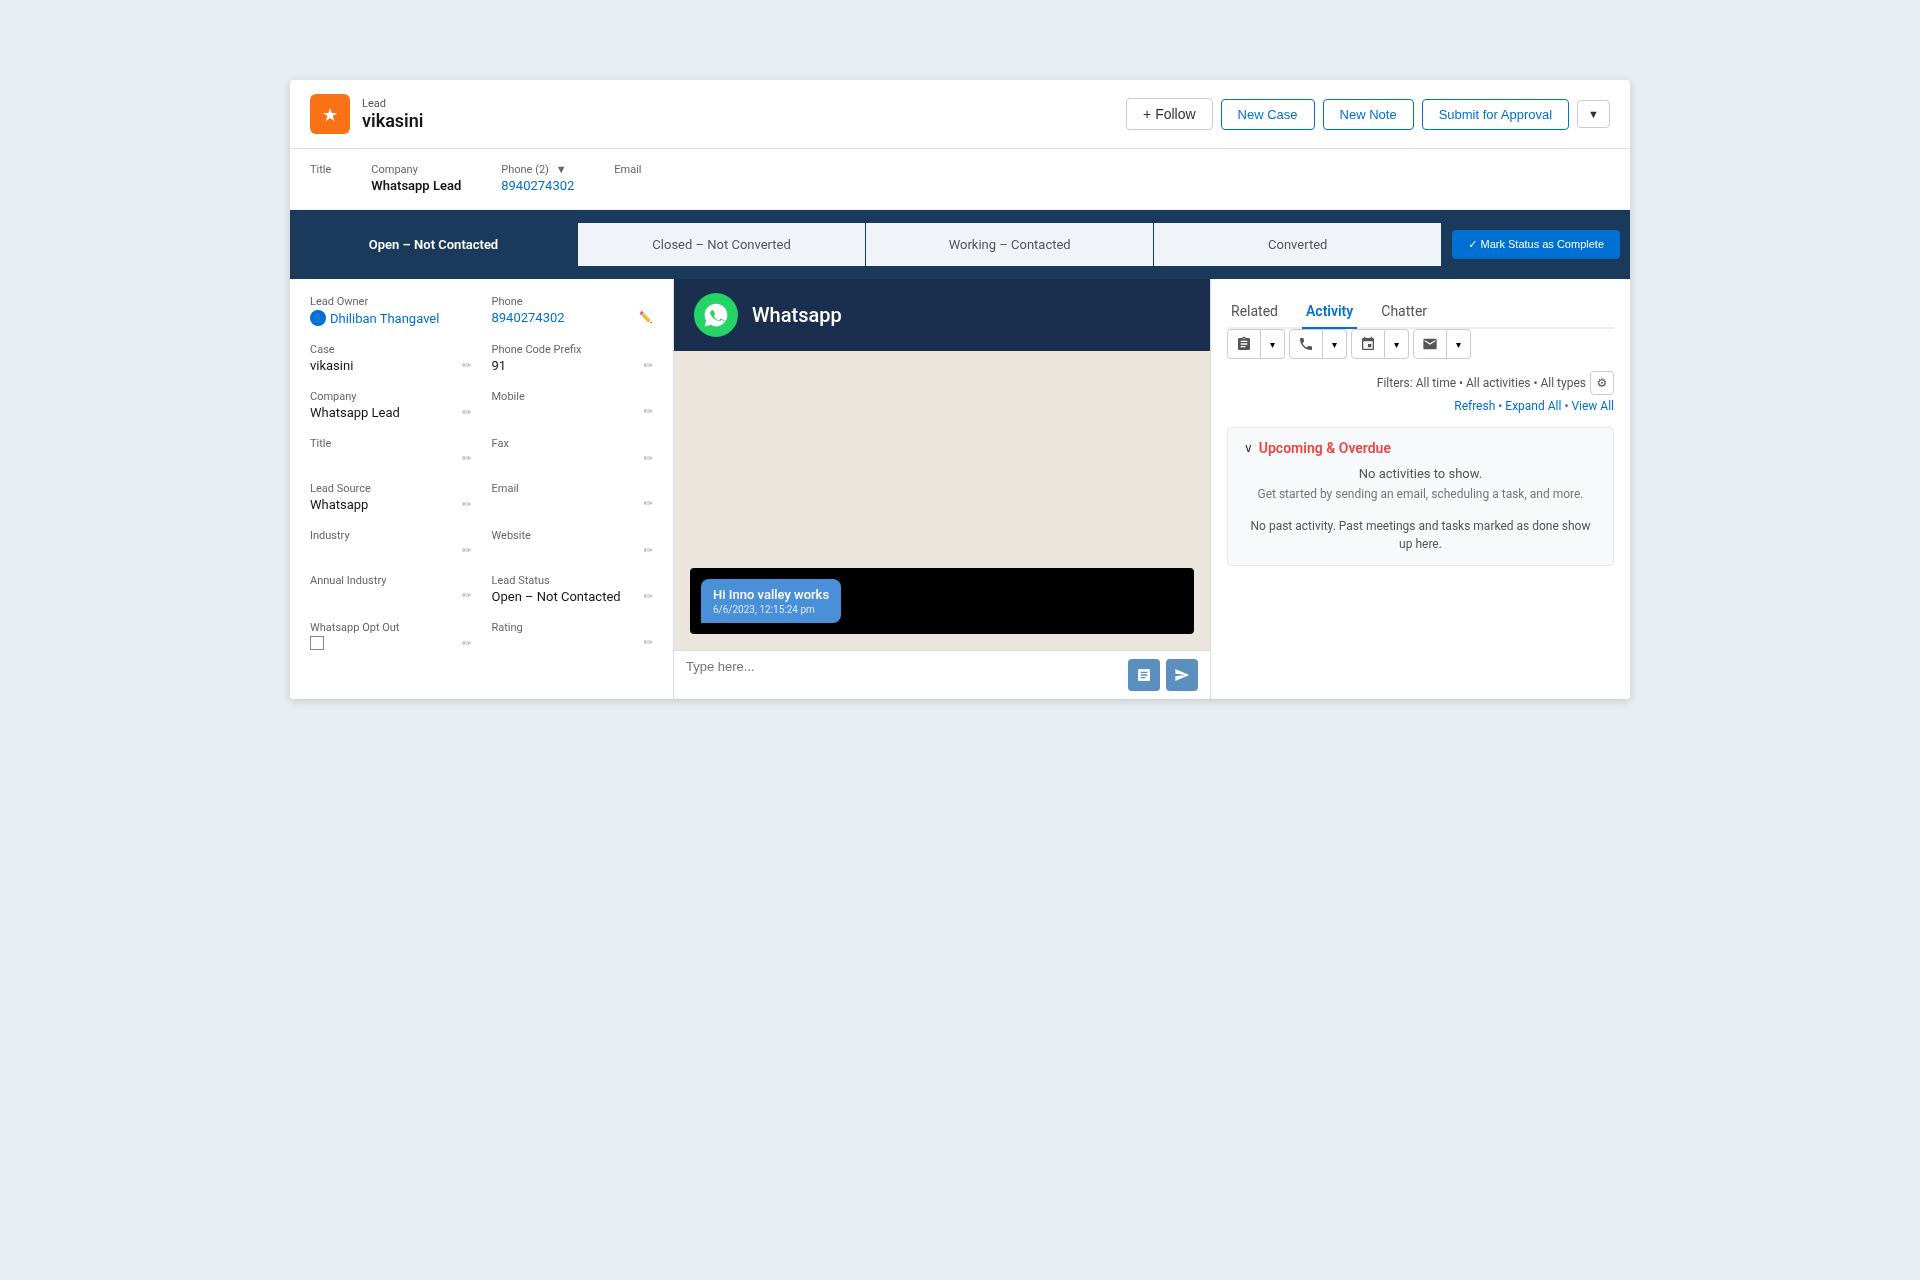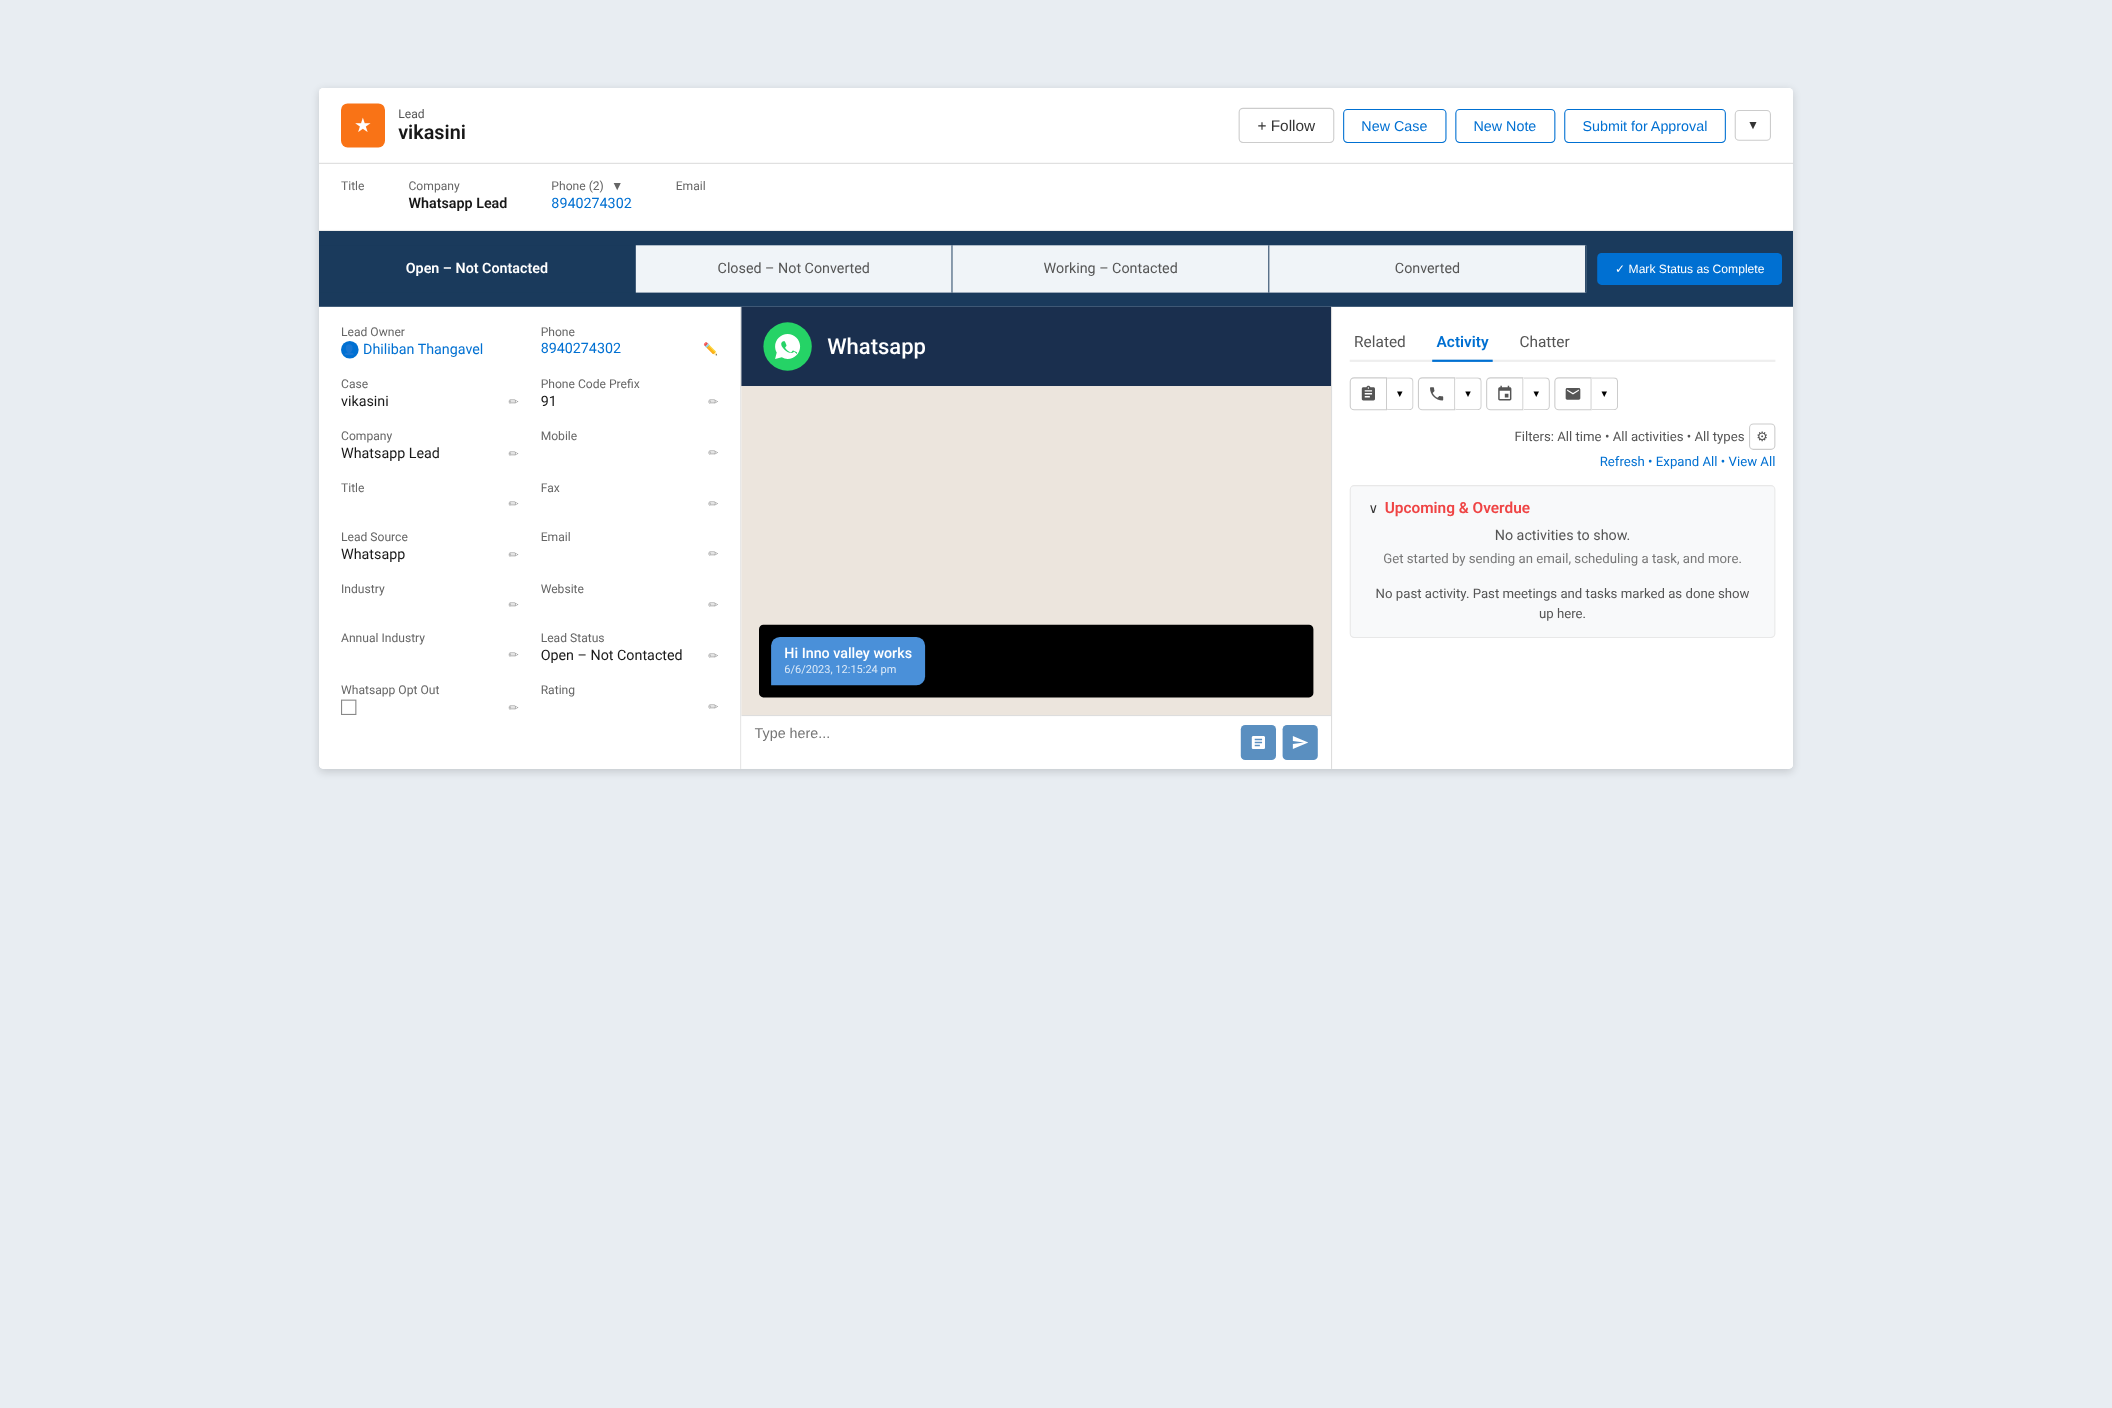--- a/index.html
+++ b/index.html
@@ -321,21 +321,20 @@
     .right-panel {
       width: 420px;
       border-left: 1px solid #ddd;
       background: white;
       padding: 16px;
     }
     .tabs-row {
       display: flex;
       gap: 20px;
       border-bottom: 2px solid #eee;
-      margin-bottom: 14px;
     }
     .tab-item {
       padding: 8px 4px;
       font-size: 14px;
       color: #555;
       cursor: pointer;
       border-bottom: 2px solid transparent;
       margin-bottom: -2px;
     }
     .tab-item.active {

